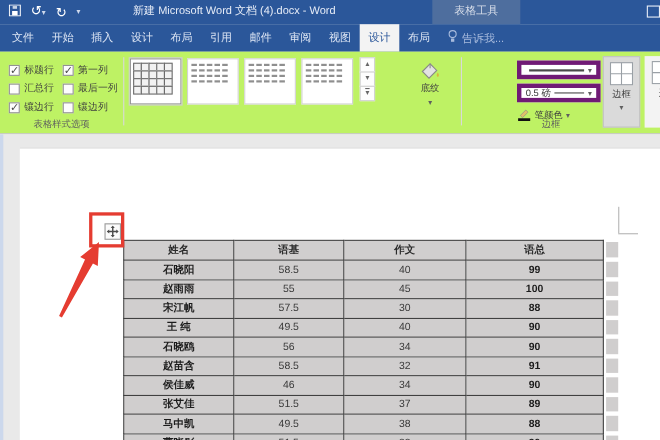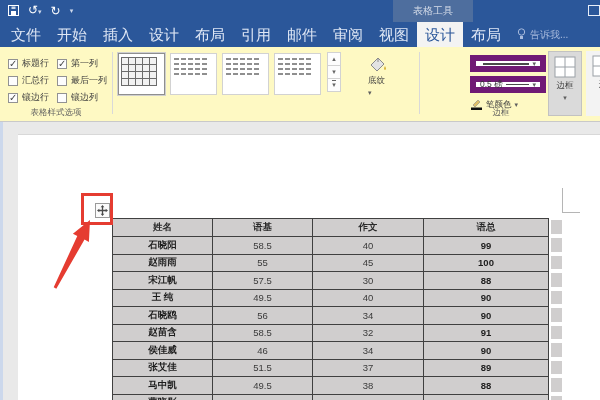--- a/index.html
+++ b/index.html
@@ -11,26 +11,26 @@
   .qat { position:absolute; left:8px; top:0; height:22px; display:flex; align-items:center; gap:9px; color:#fff; }
   .qat .glyph { font-size:12px; line-height:22px; color:#fff; }
   .qat .mini { font-size:7px; color:#cfd9ec; }
   .doc-title { position:absolute; left:121px; top:0; line-height:22px; font-size:10px; color:#e6ecf7; white-space:nowrap; }
   .ctx-group { position:absolute; left:393px; top:0; width:80px; height:22px; background:#4e6e9e; color:#d6dde9; font-size:10px; text-align:center; line-height:22px; }
   .corner-ico { position:absolute; left:588px; top:5px; width:12px; height:11px; border:1px solid #e8eef8; background:transparent; }
 
   
   .tabrow { position:absolute; left:0; top:22px; width:600px; height:25px; background:#2b579a; display:flex; align-items:stretch; padding-left:3px; }
   #tabs { display:contents; }
-  .tab { padding:0 8px; line-height:25px; font-size:15px; color:#dfe7f5; white-space:nowrap; cursor:default; }
+  .tab { padding:0 8px; line-height:25px; font-size:10px; color:#dfe7f5; white-space:nowrap; cursor:default; }
   .tab.active { background:#f3f3f3; color:#2b579a; }
   .tellme { display:flex; align-items:center; gap:4px; margin-left:8px; color:#a8bbdd; font-size:10px; white-space:nowrap; }
 
   
-  .ribbon { position:absolute; left:0; top:47px; width:600px; height:75px; background:#fef9c3; border-bottom:1px solid #c9c9c9; color:#3f3f3f; }
+  .ribbon { position:absolute; left:0; top:47px; width:600px; height:75px; background:#bef264; border-bottom:1px solid #c9c9c9; color:#3f3f3f; }
   .group-label { position:absolute; font-size:8.5px; color:#5f5f5f; text-align:center; top:60px; }
   .gdiv { position:absolute; top:5px; height:62px; width:1px; background:#d9d9d9; }
 
   
   .style-options { position:absolute; left:8px; top:8px; display:grid; grid-template-rows:repeat(3,17px); grid-auto-flow:column; column-gap:8px; }
   .opt { display:flex; align-items:center; gap:4px; font-size:9px; color:#3f3f3f; }
   .cb { width:10px; height:10px; border:1px solid #929292; background:#fdfdfd; position:relative; }
   .cb.checked::after { content:"✓"; position:absolute; left:0; top:-2px; font-size:10px; color:#4a4a4a; }
 
   
@@ -39,27 +39,27 @@
   .thumb.selected { border:1px solid #8f8f8f; outline:1px solid #cfcfcf; }
   .t-row { display:flex; gap:2px; margin-bottom:3px; }
   .dash { width:5px; height:2px; background:#8f8f8f; }
   .g-row { display:flex; }
   .g-cell { width:8px; height:8px; border:1px solid #6b6b6b; margin:-1px 0 0 -1px; background:#f2f2f2; }
   .scrollcol { position:absolute; left:327px; top:6px; width:14px; }
   .scr { width:14px; height:14px; border:1px solid #d2d2d2; background:#fdfdfd; font-size:7px; color:#666; text-align:center; line-height:12px; margin-top:-1px; }
   .scr .bar { display:inline-block; border-top:1px solid #666; padding-top:1px; line-height:6px; }
 
   
-  .btn-v { position:absolute; display:flex; flex-direction:column; align-items:flex-start; font-size:8.5px; color:#3f3f3f; }
+  .btn-v { position:absolute; display:flex; flex-direction:column; align-items:center; font-size:8.5px; color:#3f3f3f; }
   .btn-shading { left:368px; top:8px; width:46px; }
   .btn-borderstyle { left:424px; top:8px; width:44px; }
   .line-sample { width:30px; height:2px; background:#555; margin:8px 0 10px; }
   .dd-arrow { font-size:7px; color:#5f5f5f; margin-top:2px; }
 
-  .dropdown { position:absolute; width:76px; height:17px; background:#fff; border:6px solid #701a75; display:flex; align-items:center; padding:0 4px; font-size:8.5px; color:#333; }
+  .dropdown { position:absolute; width:76px; height:17px; background:#fff; border:4px solid #701a75; display:flex; align-items:center; padding:0 4px; font-size:8.5px; color:#333; }
   .dd-line { height:2px; background:#4a4a4a; flex:1; margin:0 3px; }
   .dd-caret { font-size:7px; color:#5f5f5f; }
   .pen-row { position:absolute; left:470px; top:50px; display:flex; align-items:center; gap:3px; font-size:8.5px; color:#3f3f3f; }
 
   .btn-borders { position:absolute; left:548px; top:4px; width:34px; height:65px; background:#dadada; border:1px solid #c2c2c2; display:flex; flex-direction:column; align-items:center; font-size:8.5px; color:#3f3f3f; padding-top:4px; }
   .btn-borders-cut { position:absolute; left:586px; top:4px; width:34px; height:65px; background:#f3f3f3; display:flex; flex-direction:column; align-items:center; font-size:8.5px; color:#3f3f3f; padding-top:4px; overflow:hidden; }
 
   
   .docarea { position:absolute; left:0; top:122px; width:600px; height:278px; background:#e9e9e9; overflow:hidden; }
   .leftstrip { position:absolute; left:0; top:0; width:3px; height:278px; background:#ccd8ec; }
@@ -89,20 +89,21 @@
         <svg width="11" height="11">
             <rect x="0.5" y="0.5" width="10" height="10" fill="none" stroke="#fff"></rect>
             <rect x="3" y="6" width="5" height="4" fill="#fff"></rect>
             <rect x="3.5" y="1.5" width="4" height="2.5" fill="#fff" opacity="0.75"></rect>
           </svg>
       </span>
       <span class="glyph"><span>↺</span><span class="mini">▾</span></span>
       <span class="glyph">↻</span>
       <span class="mini">▾</span>
     </div>
+    <div class="doc-title">新建 Microsoft Word 文档 (4).docx - Word</div>
     <div class="ctx-group">表格工具</div>
     <div class="corner-ico"></div>
   </div>
 
   <div class="tabrow">
     <div id="tabs"><div class="tab">文件</div><div class="tab">开始</div><div class="tab">插入</div><div class="tab">设计</div><div class="tab">布局</div><div class="tab">引用</div><div class="tab">邮件</div><div class="tab">审阅</div><div class="tab">视图</div><div class="tab active">设计</div><div class="tab">布局</div></div>
     <div class="tellme">
       <span>
         <svg width="9" height="12">
             <circle cx="4.5" cy="4" r="3.2" fill="none" stroke="#a8bbdd"></circle>

